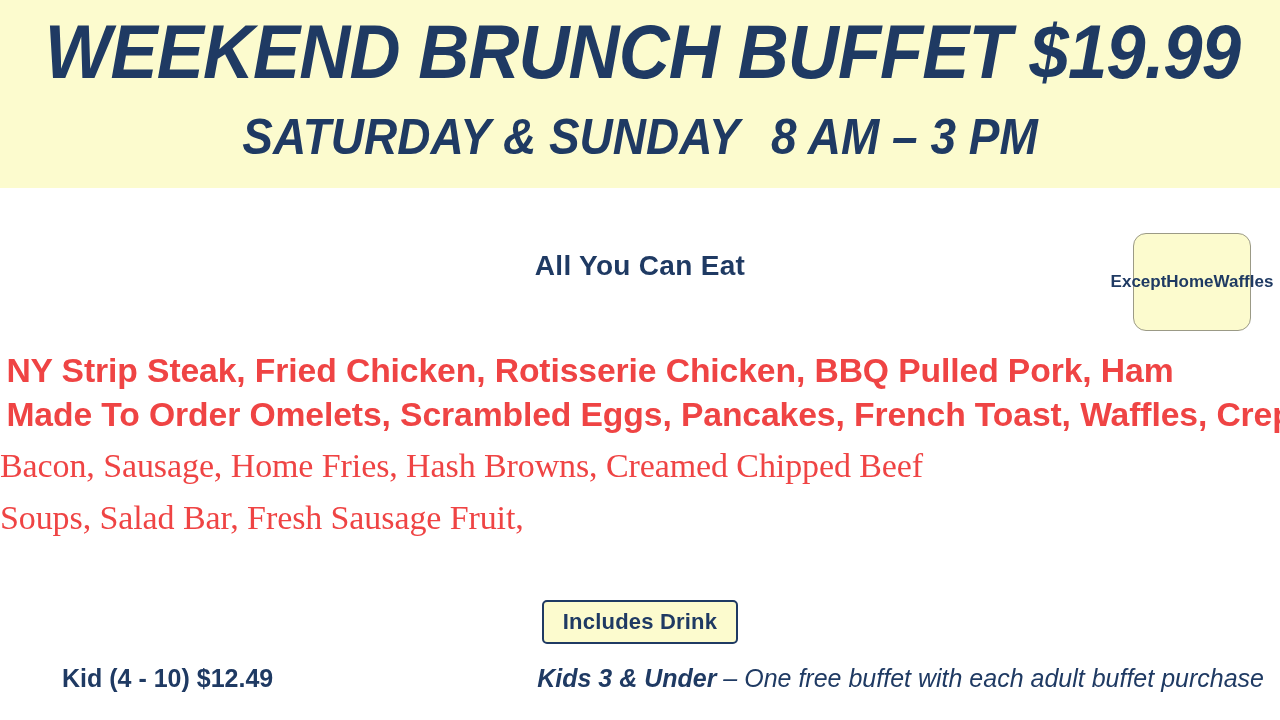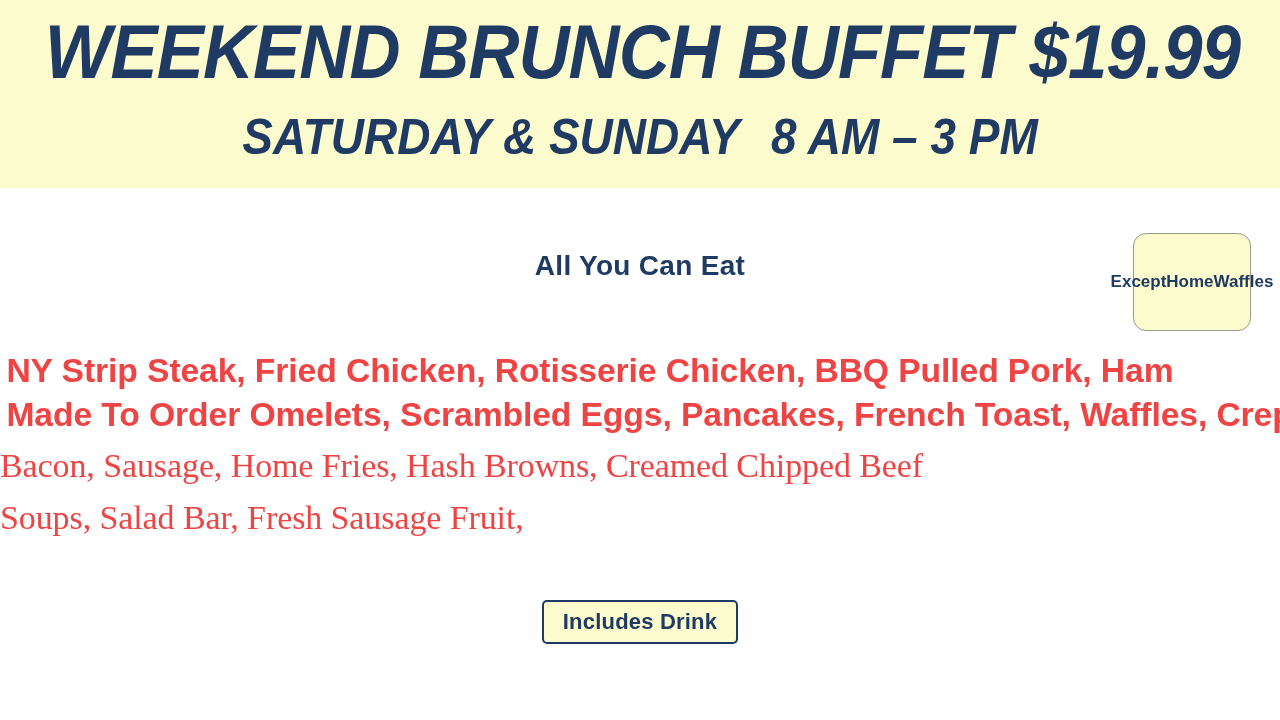--- a/index.html
+++ b/index.html
@@ -208,14 +208,18 @@
 
   <div class="menu-block">
     <span class="menu-line strong">NY Strip Steak, Fried Chicken, Rotisserie Chicken, BBQ Pulled Pork, Ham</span>
     <span class="menu-line strong">Made To Order Omelets, Scrambled Eggs, Pancakes, French Toast, Waffles, Crepes</span>
     <span class="menu-line plain">Bacon, Sausage, Home Fries, Hash Browns, Creamed Chipped Beef</span>
     <span class="menu-line plain">Soups, Salad Bar, Fresh Sausage Fruit,</span>
   </div>
 
   <div class="drink-badge">Includes Drink</div>
 
+  <div class="footer-row">
+    <span class="kid-price">Kid (4 - 10) $12.49</span>
+    <span class="kids-note"><span class="lead">Kids 3 &amp; Under</span><span> – One free buffet with each adult buffet purchase</span></span>
+  </div>
 
 </div>
 
 </body></html>

